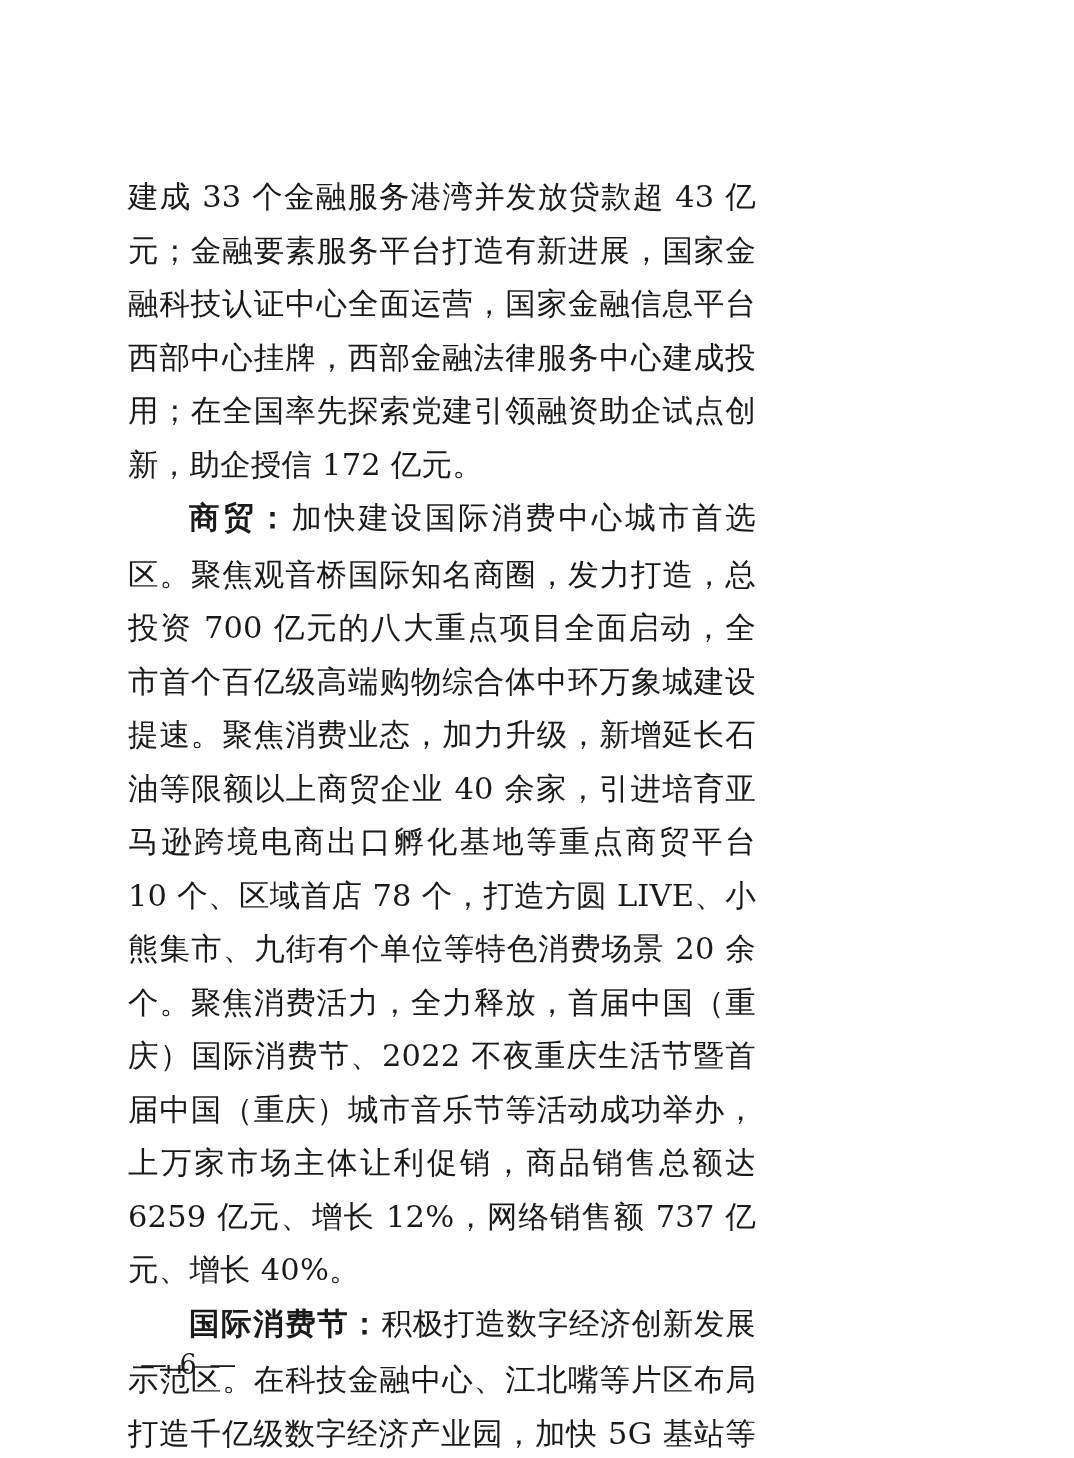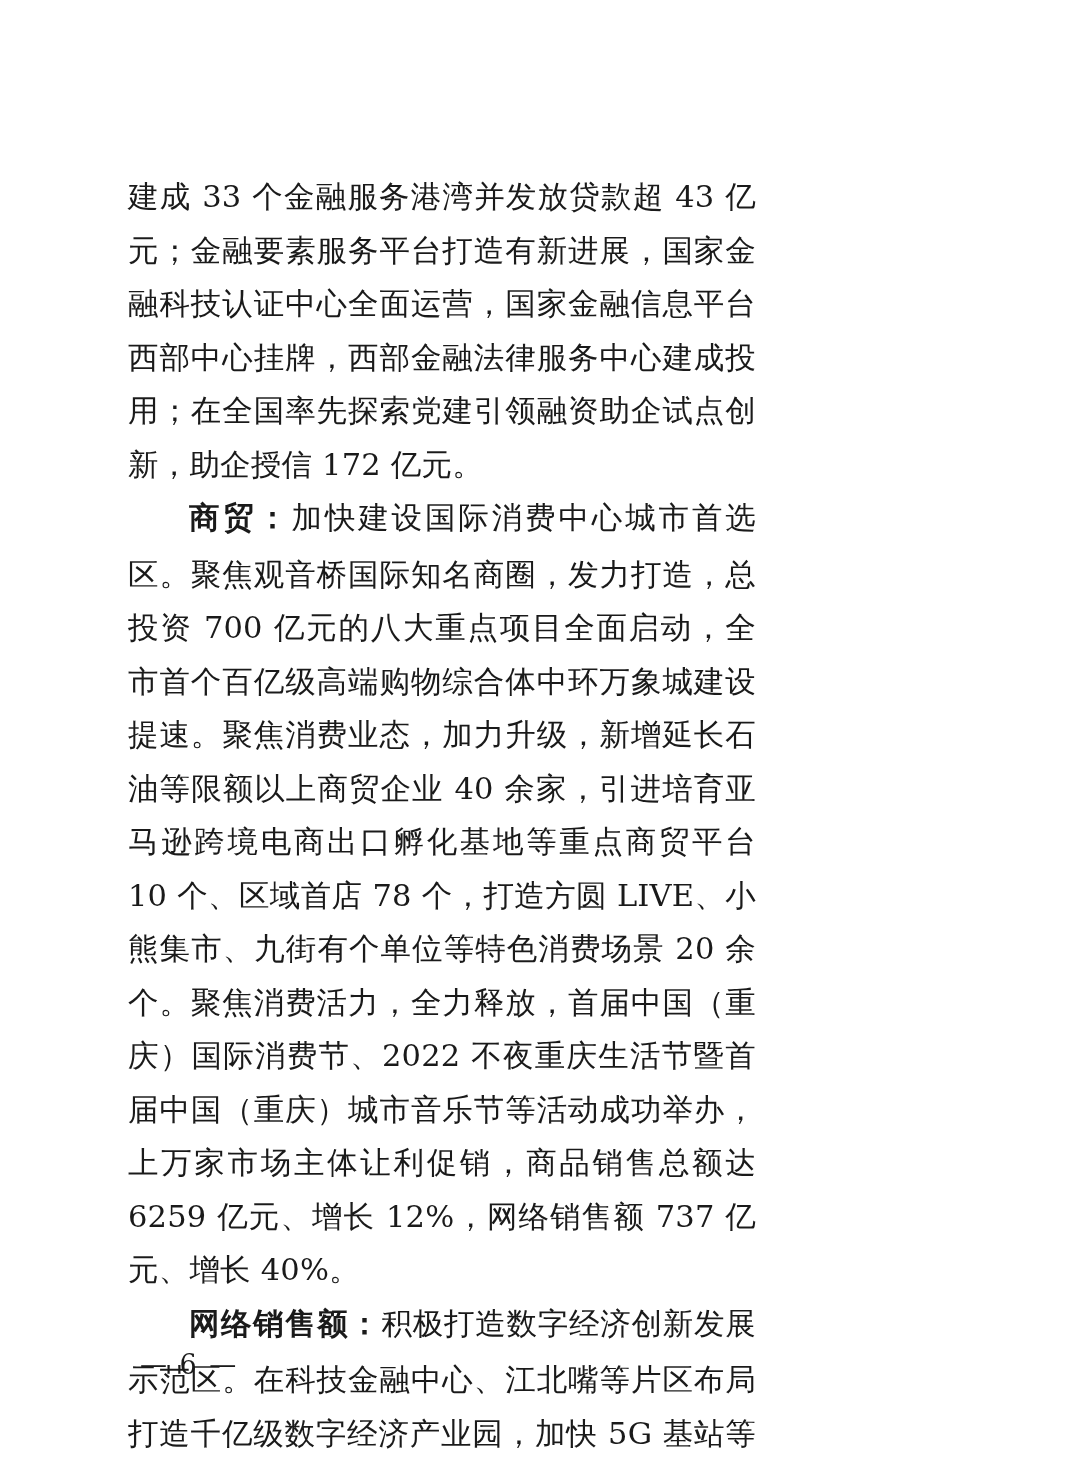--- a/index.html
+++ b/index.html
@@ -65,19 +65,19 @@
 
     <p class="para">
       <span>建成 33 个金融服务港湾并发放贷款超 43 亿元；金融要素服务平台打造有新进展，国家金融科技认证中心全面运营，国家金融信息平台西部中心挂牌，西部金融法律服务中心建成投用；在全国率先探索党建引领融资助企试点创新，助企授信 172 亿元。</span>
     </p>
 
     <p class="para indented">
       <span class="lead">商贸：</span><span>加快建设国际消费中心城市首选区。聚焦观音桥国际知名商圈，发力打造，总投资 700 亿元的八大重点项目全面启动，全市首个百亿级高端购物综合体中环万象城建设提速。聚焦消费业态，加力升级，新增延长石油等限额以上商贸企业 40 余家，引进培育亚马逊跨境电商出口孵化基地等重点商贸平台 10 个、区域首店 78 个，打造方圆 LIVE、小熊集市、九街有个单位等特色消费场景 20 余个。聚焦消费活力，全力释放，首届中国（重庆）国际消费节、2022 不夜重庆生活节暨首届中国（重庆）城市音乐节等活动成功举办，上万家市场主体让利促销，商品销售总额达 6259 亿元、增长 12%，网络销售额 737 亿元、增长 40%。</span>
     </p>
 
     <p class="para indented">
-      <span class="lead">网络销售额：</span><span>积极打造数字经济创新发展示范区。在科技金融中心、江北嘴等片区布局打造千亿级数字经济产业园，加快 5G 基站等新型基础设施建设，建成国家级“千兆城市”。引进“渝快办”、海量数据等 20 个数字经济项目，西部数据交易中心建成投用，网易重庆数字产业中心在综保区正式开园，实施“满天星”行动计划迅速，新增软信企业 419 家，规上信息服务业营业收入超 300 亿元、居全市前列。</span>
+      <span class="lead">国际消费节：</span><span>积极打造数字经济创新发展示范区。在科技金融中心、江北嘴等片区布局打造千亿级数字经济产业园，加快 5G 基站等新型基础设施建设，建成国家级“千兆城市”。引进“渝快办”、海量数据等 20 个数字经济项目，西部数据交易中心建成投用，网易重庆数字产业中心在综保区正式开园，实施“满天星”行动计划迅速，新增软信企业 419 家，规上信息服务业营业收入超 300 亿元、居全市前列。</span>
     </p>
 
   </div>
 
   <div class="page-number">— 6 —</div>
 </div>
 
 </body></html>

